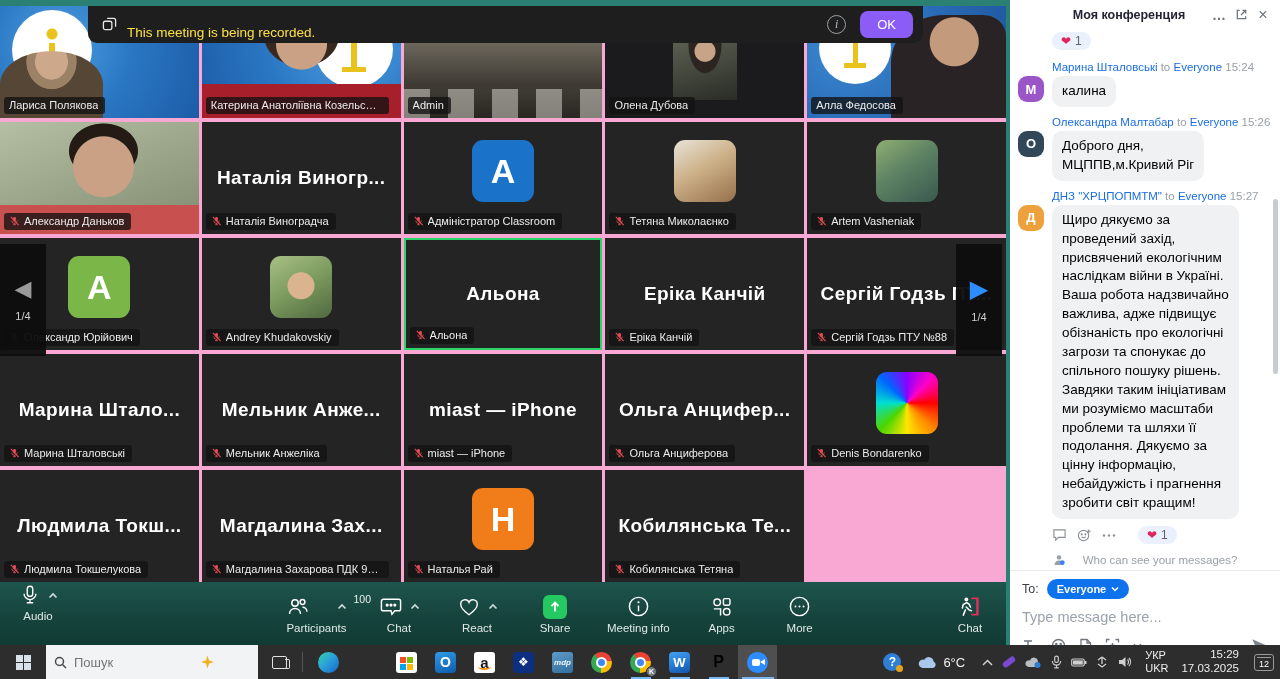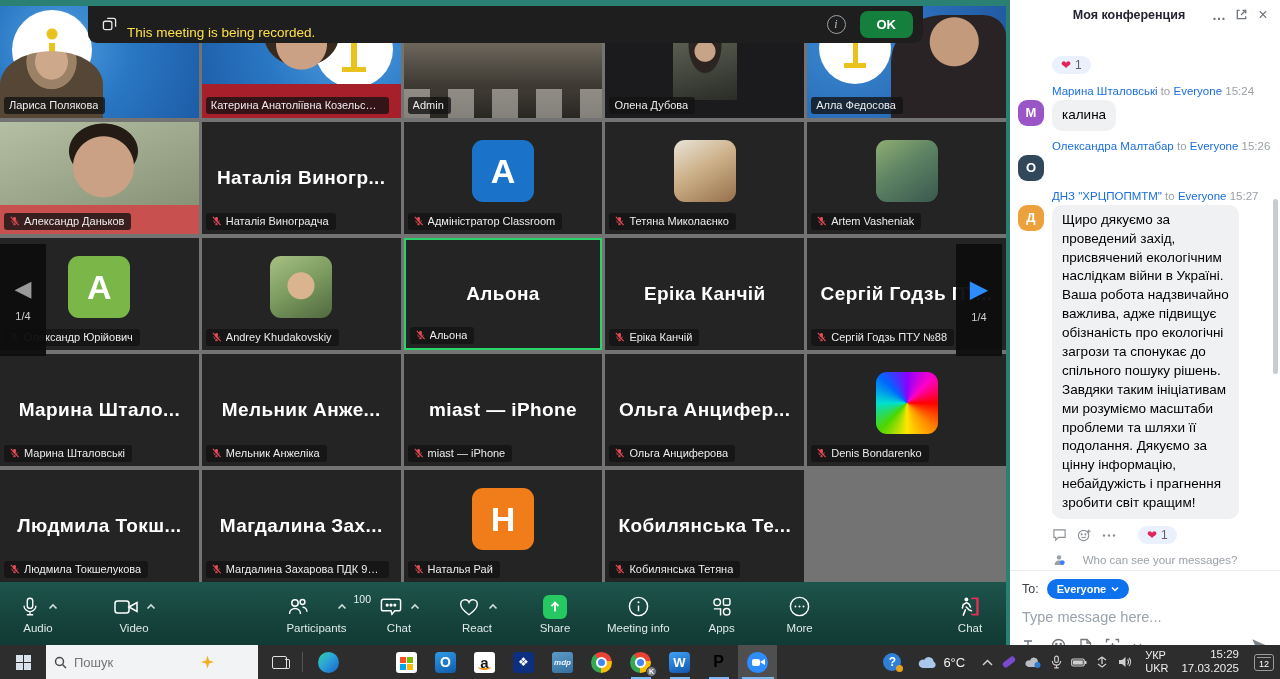--- a/index.html
+++ b/index.html
@@ -3,21 +3,21 @@
 <meta charset="utf-8">
 <style>
   * { margin:0; padding:0; box-sizing:border-box; }
   html,body { width:1280px; height:679px; overflow:hidden; background:#000;
     font-family:"Liberation Sans","DejaVu Sans",sans-serif; }
   #app { position:relative; width:1280px; height:679px; overflow:hidden; }
 
   
   .main { position:absolute; left:0; top:0; width:1010px; height:645px; background:#060606;
     border-top:6px solid #2a8073; border-right:4px solid #2a8073; }
-  .video-area { position:absolute; left:0; top:0; width:1006px; height:576px; background:#737373;
+  .video-area { position:absolute; left:0; top:0; width:1006px; height:576px; background:#f9a8d4;
     display:grid; grid-template-columns:repeat(5,1fr); grid-template-rows:repeat(5,1fr); gap:4px 3px; }
   .tile { position:relative; background:#242424; overflow:hidden; }
   .tile.active { border:2px solid #2bd46a; }
   .tile-label { position:absolute; left:4px; bottom:4px; display:flex; align-items:center; gap:4px;
     background:rgba(18,18,18,.78); color:#ececec; font-size:11px; padding:2px 7px 3px 5px; border-radius:3px;
     max-width:92%; white-space:nowrap; overflow:hidden; }
   .tile-label .lbl { overflow:hidden; text-overflow:ellipsis; }
   .tile-name { position:absolute; inset:0; display:flex; align-items:center; justify-content:center;
     color:#fff; font-size:19px; font-weight:700; letter-spacing:.4px; text-align:center; padding:0 8px; }
   .av { position:absolute; left:50%; top:44%; transform:translate(-50%,-50%); width:62px; height:62px;
@@ -82,28 +82,28 @@
   .nav-arrow.right .tri { color:#2d8cff; font-size:24px; }
   .nav-arrow .pg { color:#cfcfcf; font-size:11px; }
 
   
   .banner { position:absolute; left:88px; top:0; width:835px; height:37px; background:#1e1e1f;
     border-radius:0 0 9px 9px; display:flex; align-items:center; padding:0 10px 0 14px; z-index:10; }
   .banner .rec-ic { width:15px; height:15px; margin-right:10px; }
   .banner .btxt { color:#fde047; font-size:13.5px; flex:1;margin-top:16px; }
   .banner .info { width:19px; height:19px; border:1.4px solid #9aa0a6; border-radius:50%; color:#b9bdc1;
     font-size:12px; display:flex; align-items:center; justify-content:center; margin-right:14px; cursor:pointer; font-style:italic; font-family:"Liberation Serif",serif; }
-  .banner .okbtn { background:#15803d; color:#fff; border:none; border-radius:8px; font-size:13px; font-weight:700;
+  .banner .okbtn { background:#8b5cf6; color:#fff; border:none; border-radius:8px; font-size:13px; font-weight:400;
     padding:6px 17px; cursor:pointer; }
 
   
   .toolbar { position:absolute; left:0; bottom:0; width:1006px; height:63px;
     background:linear-gradient(180deg,#1d554c 0%,#16443d 55%,#113a34 100%); z-index:6; }
   .tb-group { position:absolute; top:0; height:63px; display:flex; align-items:center; }
-  .tb-left { left:12px; gap:44px; }
+  .tb-left { left:12px; gap:28px;flex-direction:column; }
   .tb-center { left:286px; gap:26px; }
   .tb-right { right:10px; }
   .tb-item { display:flex; flex-direction:column; align-items:center; gap:2px; color:#e6eeec; cursor:pointer;
     background:none; border:none; font-family:inherit; min-width:52px; }
   .tb-item .icorow { position:relative; height:26px; display:flex; align-items:center; gap:7px; }
   .tb-item .label { font-size:11.5px; color:#dfe9e6; }
   .tb-badge { position:absolute; top:-1px; right:-24px; font-size:10.5px; color:#e8f0ee; }
   .share-box { width:24px; height:24px; border-radius:6px; background:#26c961; display:flex; align-items:center; justify-content:center; }
 
   
@@ -661,20 +661,22 @@
           <span>1</span>
         </span>
         <div class="msg-head"><span class="snd">Марина Шталовські</span><span class="tow"> to </span><span class="rcp">Everyone</span><span class="tm"> 15:24</span></div>
         <div class="msg-row">
           <div class="msg-av" style="background: rgb(154, 85, 198);">М</div>
           <div class="bubble">калина</div>
         </div>
         <div class="msg-head"><span class="snd">Олександра Малтабар</span><span class="tow"> to </span><span class="rcp">Everyone</span><span class="tm"> 15:26</span></div>
         <div class="msg-row">
           <div class="msg-av" style="background: rgb(49, 71, 90);">О</div>
+          <div class="bubble">Доброго дня,
+МЦППВ,м.Кривий Ріг</div>
         </div>
         <div class="msg-head"><span class="snd">ДНЗ "ХРЦПОПМТМ"</span><span class="tow"> to </span><span class="rcp">Everyone</span><span class="tm"> 15:27</span></div>
         <div class="msg-row">
           <div class="msg-av" style="background: rgb(237, 161, 60);">Д</div>
           <div class="bubble">Щиро дякуємо за
 проведений захід,
 присвячений екологічним
 наслідкам війни в Україні.
 Ваша робота надзвичайно
 важлива, адже підвищує

